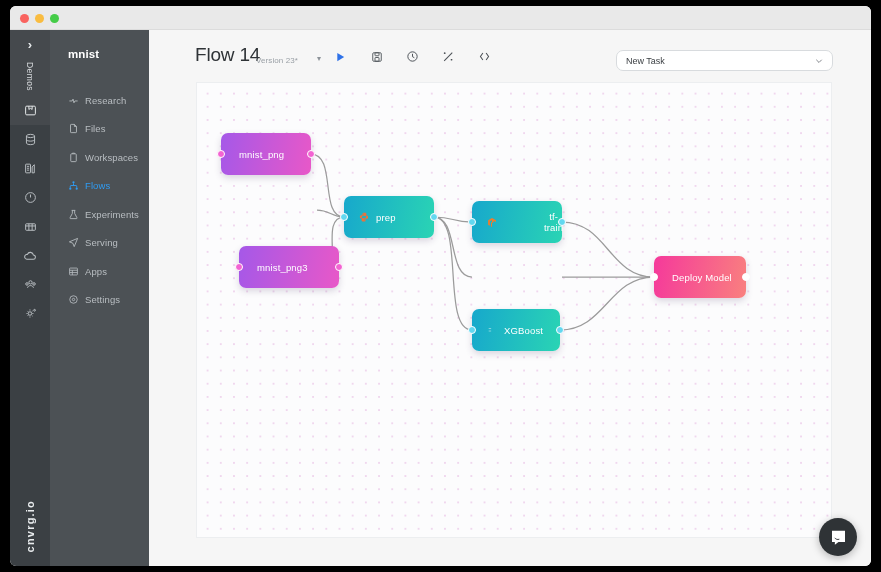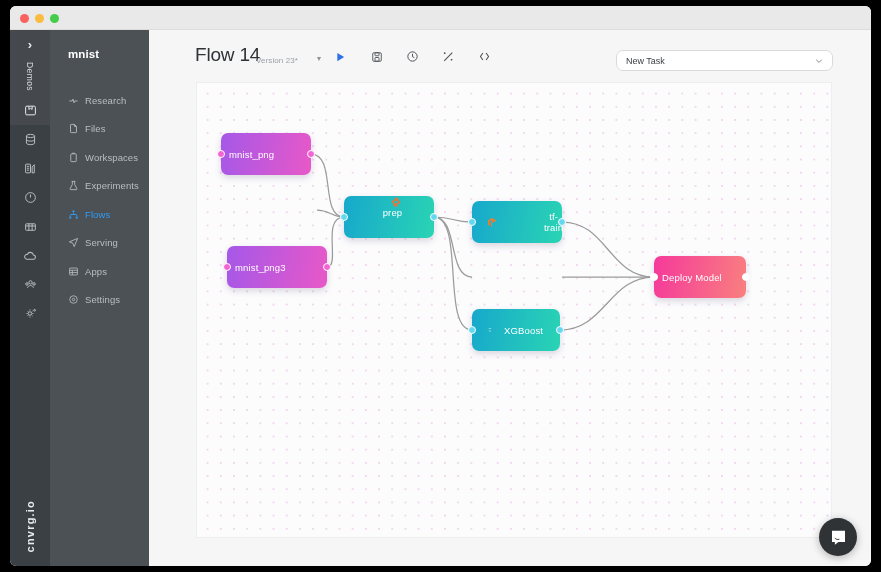--- a/index.html
+++ b/index.html
@@ -173,21 +173,21 @@
   }
   .node .n-ico {
     margin-left: 14px; width: 11px; flex: 0 0 11px;
     display: flex; align-items: center; justify-content: center;
   }
   .node .n-ico svg { display: block; }
   .node .n-lbl {
     color: #ffffff; font-size: 9.5px; letter-spacing: .15px;
   }
   .node .n-ico + .n-lbl { margin-left: 7px; }
-  .node .n-lbl.solo { margin-left: 8px; }
+  .node .n-lbl.solo { margin-left: 18px; }
 
   .port {
     position: absolute; top: 50%;
     width: 8px; height: 8px; border-radius: 50%;
     transform: translateY(-50%);
     border: 1.5px solid #ffffff;
   }
   .port.in  { left: -4px; }
   .port.out { right: -4px; }
   .port.pink { background: #f363d2; }
@@ -330,40 +330,40 @@
       <div class="menu-item">
         <span class="mi-ico">
           <svg width="11" height="11" viewBox="0 0 24 24" fill="none" stroke="currentColor" stroke-width="1.9">
             <rect x="6" y="4" width="12" height="17" rx="1.6"></rect>
             <path d="M9.5 4V2.6h5V4"></path>
           </svg>
         </span>
         <span class="mi-lbl">Workspaces</span>
       </div>
 
-      <div class="menu-item">
-        <span class="mi-ico">
-          <svg width="11" height="11" viewBox="0 0 24 24" fill="none" stroke="currentColor" stroke-width="1.9">
-            <path d="M9.5 3v6.5L4.5 19a1.4 1.4 0 0 0 1.2 2h12.6a1.4 1.4 0 0 0 1.2-2l-5-9.5V3"></path>
-            <path d="M8 3h8"></path>
-          </svg>
-        </span>
-        <span class="mi-lbl">Experiments</span>
-      </div>
-
       <div class="menu-item active">
         <span class="mi-ico">
           <svg width="11" height="11" viewBox="0 0 24 24" fill="none" stroke="currentColor" stroke-width="2">
             <circle cx="12" cy="5" r="2.4" fill="currentColor" stroke="none"></circle>
             <circle cx="5" cy="19" r="2.4" fill="currentColor" stroke="none"></circle>
             <circle cx="19" cy="19" r="2.4" fill="currentColor" stroke="none"></circle>
             <path d="M12 7.4v4.2M5 16.6v-3a1.6 1.6 0 0 1 1.6-1.6h10.8A1.6 1.6 0 0 1 19 13.6v3"></path>
           </svg>
         </span>
         <span class="mi-lbl">Flows</span>
+      </div>
+
+      <div class="menu-item">
+        <span class="mi-ico">
+          <svg width="11" height="11" viewBox="0 0 24 24" fill="none" stroke="currentColor" stroke-width="1.9">
+            <path d="M9.5 3v6.5L4.5 19a1.4 1.4 0 0 0 1.2 2h12.6a1.4 1.4 0 0 0 1.2-2l-5-9.5V3"></path>
+            <path d="M8 3h8"></path>
+          </svg>
+        </span>
+        <span class="mi-lbl">Experiments</span>
       </div>
 
       <div class="menu-item">
         <span class="mi-ico">
           <svg width="11" height="11" viewBox="0 0 24 24" fill="none" stroke="currentColor" stroke-width="1.9">
             <path d="M21 3L3 10.5l7.5 3L13.5 21z"></path>
           </svg>
         </span>
         <span class="mi-lbl">Serving</span>
       </div>
@@ -471,27 +471,27 @@
         </g>
       </svg>
 
       <div class="node src" style="left:24px; top:50px; width:90px; height:42px;">
         <span class="port in pink"></span>
         <span class="n-lbl solo">mnist_png</span>
         <span class="port out pink"></span>
       </div>
 
 
-      <div class="node src" style="left:30px; top:163px; width:100px; height:42px;">
+      <div class="node src" style="left:42px; top:163px; width:100px; height:42px;">
         <span class="port in pink"></span>
         <span class="n-lbl solo">mnist_png3</span>
         <span class="port out pink"></span>
       </div>
 
-      <div class="node proc" style="left:147px; top:113px; width:90px; height:42px;flex-direction:column;">
+      <div class="node proc" style="left:147px; top:113px; width:90px; height:42px;">
         <span class="port in blue"></span>
         <span class="n-ico">
           <svg width="10" height="10" viewBox="0 0 24 24" fill="#e8733c">
             <path d="M11.9 1.5c-2.6 0-4.4.9-4.4 3v2.3h4.6v.8H5.6c-2.1 0-3.6 1.4-3.6 4s1.3 3.9 3.2 3.9h1.7v-2.6c0-2 1.6-3.4 3.5-3.4h4.2c1.8 0 3.2-1.3 3.2-3V4.5c0-1.9-1.6-3-3.6-3zm-2.5 1.6c.5 0 .9.4.9.9s-.4.9-.9.9-.9-.4-.9-.9.4-.9.9-.9z"></path>
             <path d="M12.1 22.5c2.6 0 4.4-.9 4.4-3v-2.3h-4.6v-.8h6.5c2.1 0 3.6-1.4 3.6-4s-1.3-3.9-3.2-3.9h-1.7v2.6c0 2-1.6 3.4-3.5 3.4H9.4c-1.8 0-3.2 1.3-3.2 3v2c0 1.9 1.6 3 3.6 3zm2.5-1.6c-.5 0-.9-.4-.9-.9s.4-.9.9-.9.9.4.9.9-.4.9-.9.9z"></path>
           </svg>
         </span>
         <span class="n-lbl">prep</span>
         <span class="port out blue"></span>
       </div>

